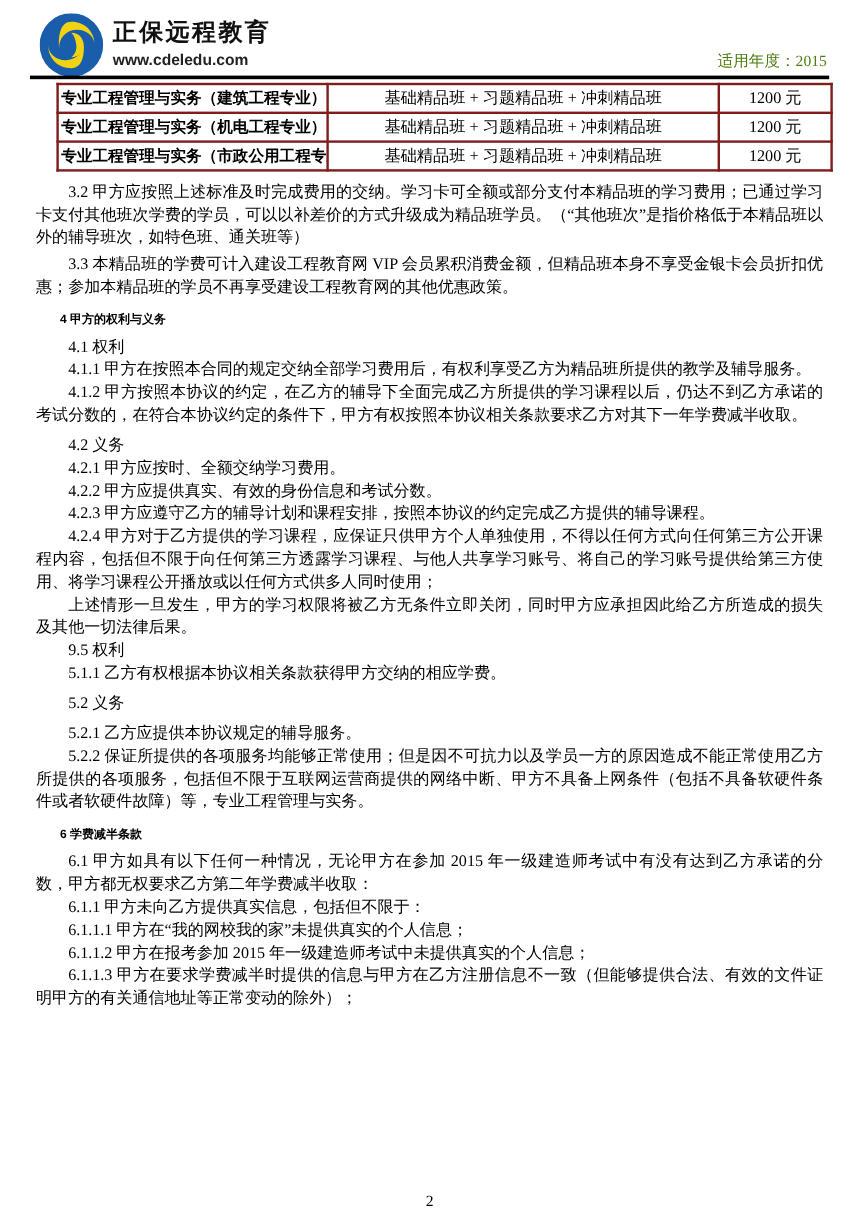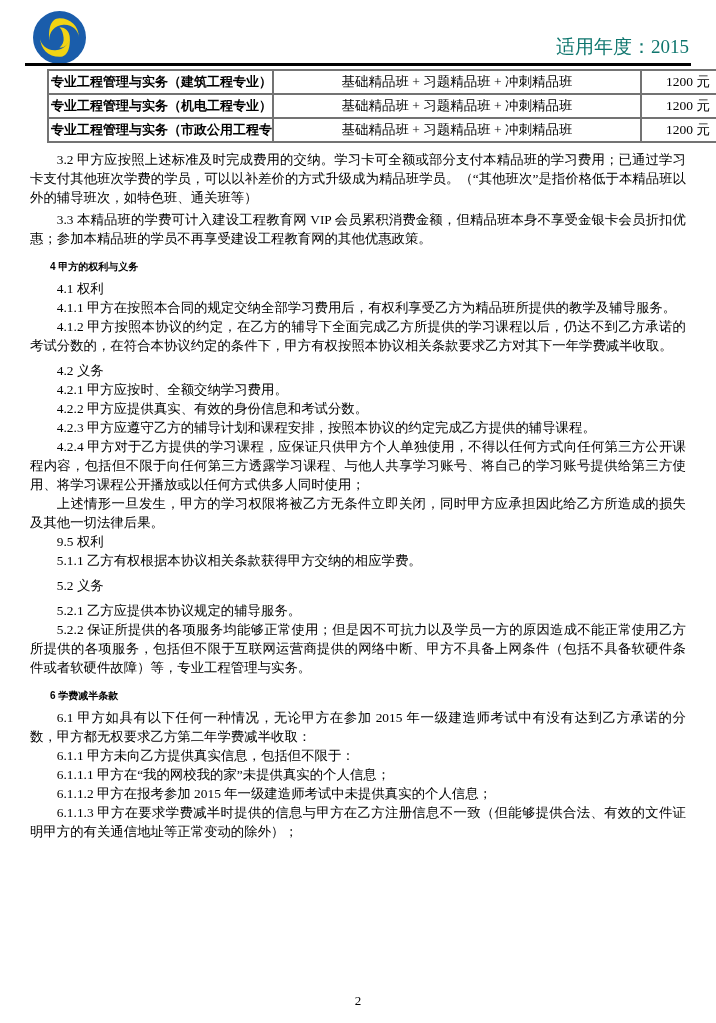--- a/index.html
+++ b/index.html
@@ -14,37 +14,37 @@
   .logo { position:absolute; left:33px; top:11px; width:53px; height:53px; }
   .brand { position:absolute; left:94px; top:13px; }
   .brand-name {
     font-family:"Liberation Sans","DejaVu Sans",sans-serif;
     font-weight:bold; font-size:20px; letter-spacing:2px; color:#111;
   }
   .brand-url {
     font-family:"Liberation Sans","DejaVu Sans",sans-serif;
     font-weight:bold; font-size:13px; color:#222; margin-top:2px;
   }
-  .year-label { position:absolute; right:27px; bottom:6px; font-size:19px; color:#0f766e; }
+  .year-label { position:absolute; right:27px; bottom:6px; font-size:13px; color:#4d7c0f; }
   .header-rule { position:absolute; left:25px; right:25px; bottom:0; height:3px; background:#000; }
   
   .price-table {
     border-collapse:collapse; margin:3px 0 0 47px;
     table-layout:fixed; width:623px;
   }
   .price-table td {
-    border:2px solid #737373; height:24px; text-align:center;
+    border:2px solid #7f1d1d; height:24px; text-align:center;
     vertical-align:middle; font-size:13.5px; padding:0 2px;
     overflow:hidden; white-space:nowrap;
   }
   .price-table td.course {
     font-family:"Liberation Sans","DejaVu Sans",sans-serif;
     font-weight:bold; width:225px; font-size:13px;
   }
-  .price-table td.package { width:368px; }
+  .price-table td.package { width:326px; }
   .price-table td.price { width:94px;margin-left:34px; }
   
   .doc-body {
     margin:7px 30px 0 30px; font-size:13.4px; line-height:19px;
     text-align:justify; text-justify:inter-ideograph;
   }
   .blk { text-indent:2em; }
   .blk.h {
     font-family:"Liberation Sans","DejaVu Sans",sans-serif;
     font-weight:bold; font-size:10px; margin-top:9px; margin-bottom:3px;
@@ -62,20 +62,24 @@
 
 <div class="page">
 
   <div class="header">
     <svg class="logo" viewBox="0 0 52 52" aria-hidden="true">
       <circle cx="26" cy="26" r="26" fill="#1a5dab"></circle>
       <path d="M26 7 C37 7 45 15 45 26 C45 19 38 13 30 13.5 C21 14 15.5 21 16 29 C15 18 17 7 26 7 Z" fill="#f2d313"></path>
       <path d="M26 45 C15 45 7 37 7 26 C7 33 14 39 22 38.5 C31 38 36.5 31 36 23 C37 34 35 45 26 45 Z" fill="#f2d313"></path>
       <path d="M26 16 C32 16 36 20.5 36 26 C36 31.5 32 36 26 36 C29 33.5 30.5 30 30 26 C29.5 22 28.5 18.5 26 16 Z" fill="#f2d313"></path>
     </svg>
+    <div class="brand">
+      <div class="brand-name">正保远程教育</div>
+      <div class="brand-url">www.cdeledu.com</div>
+    </div>
     <div class="year-label">适用年度：2015</div>
     <div class="header-rule"></div>
   </div>
 
   <table class="price-table">
     <tbody>
         <tr>
           <td class="course">专业工程管理与实务（建筑工程专业）</td>
           <td class="package">基础精品班 + 习题精品班 + 冲刺精品班</td>
           <td class="price">1200 元</td>

